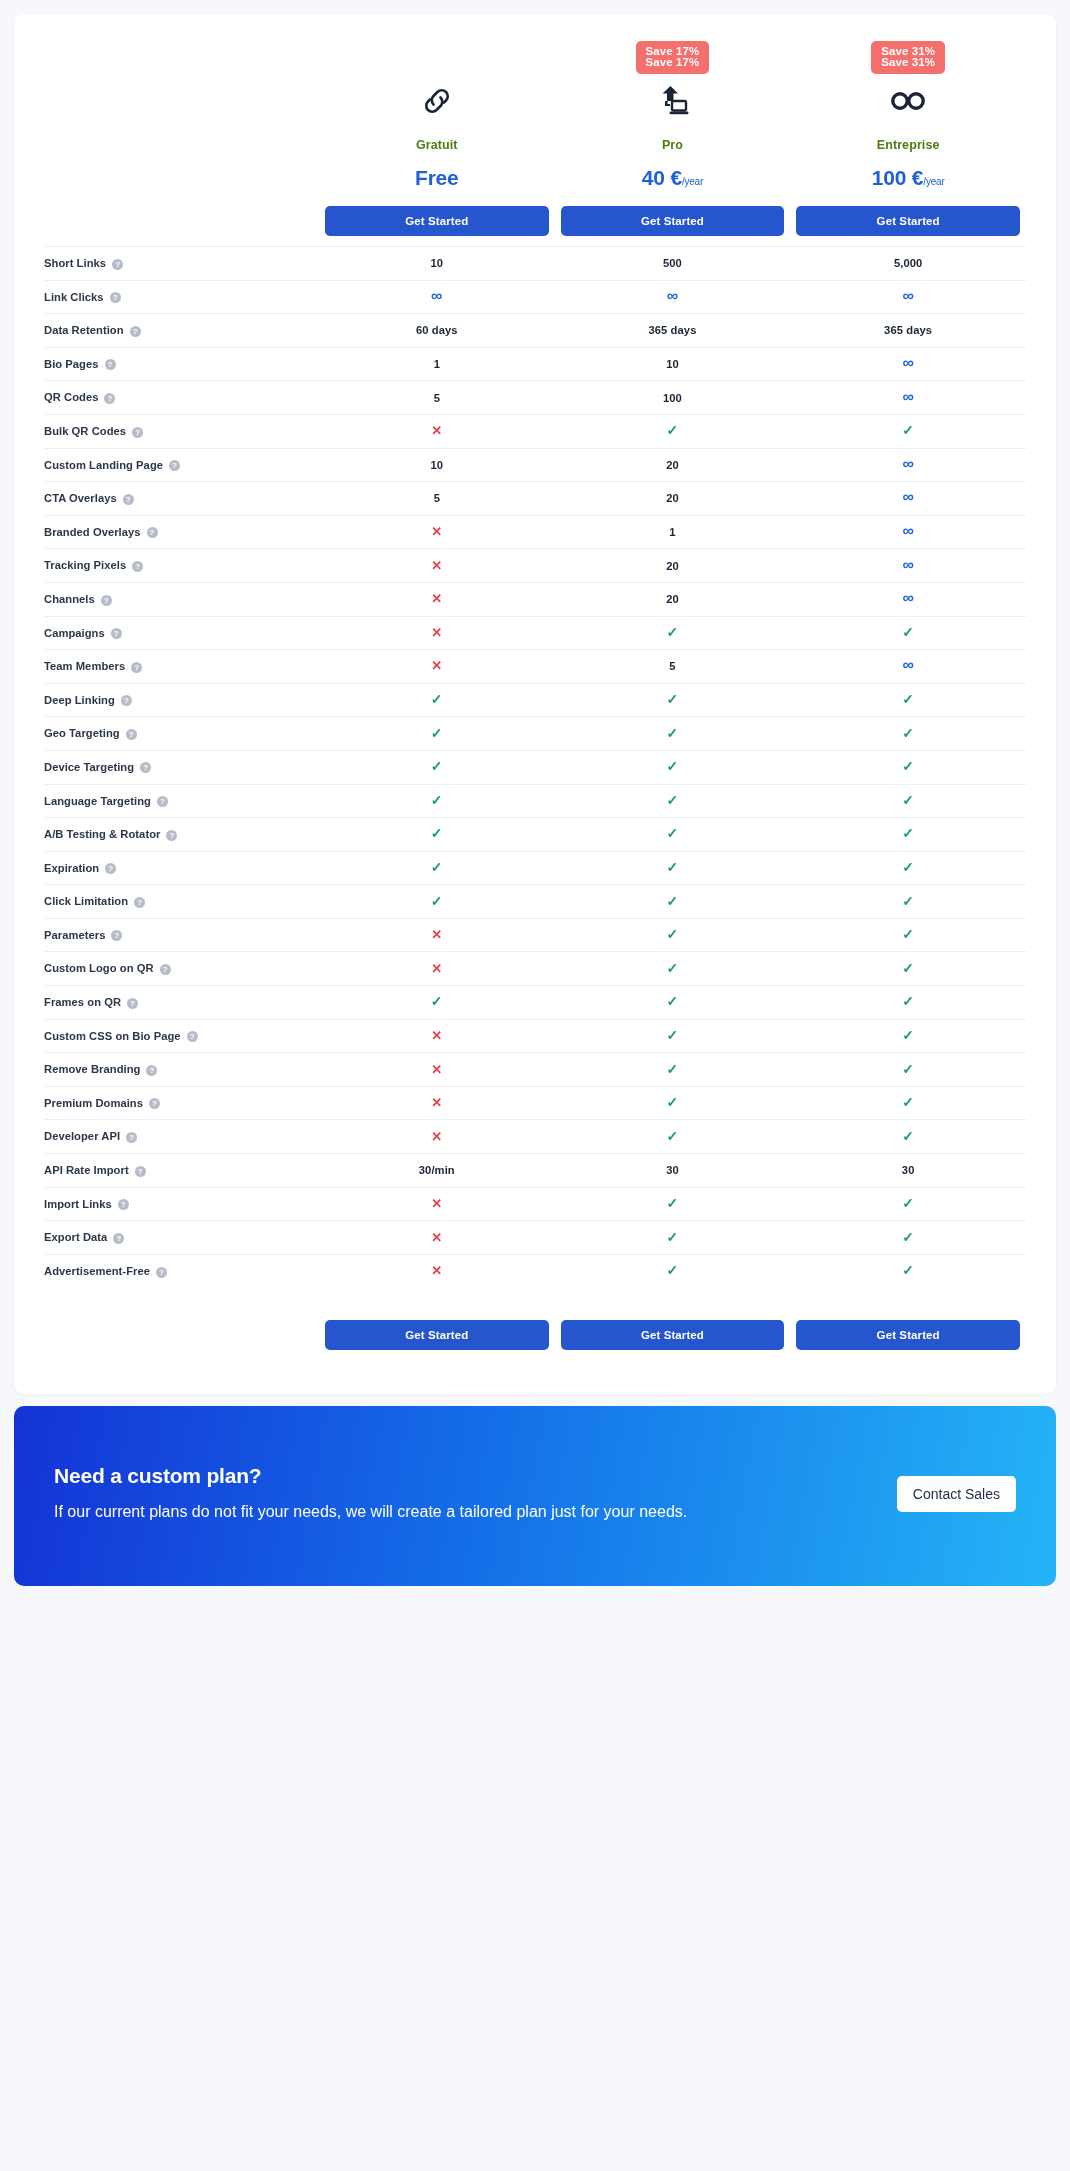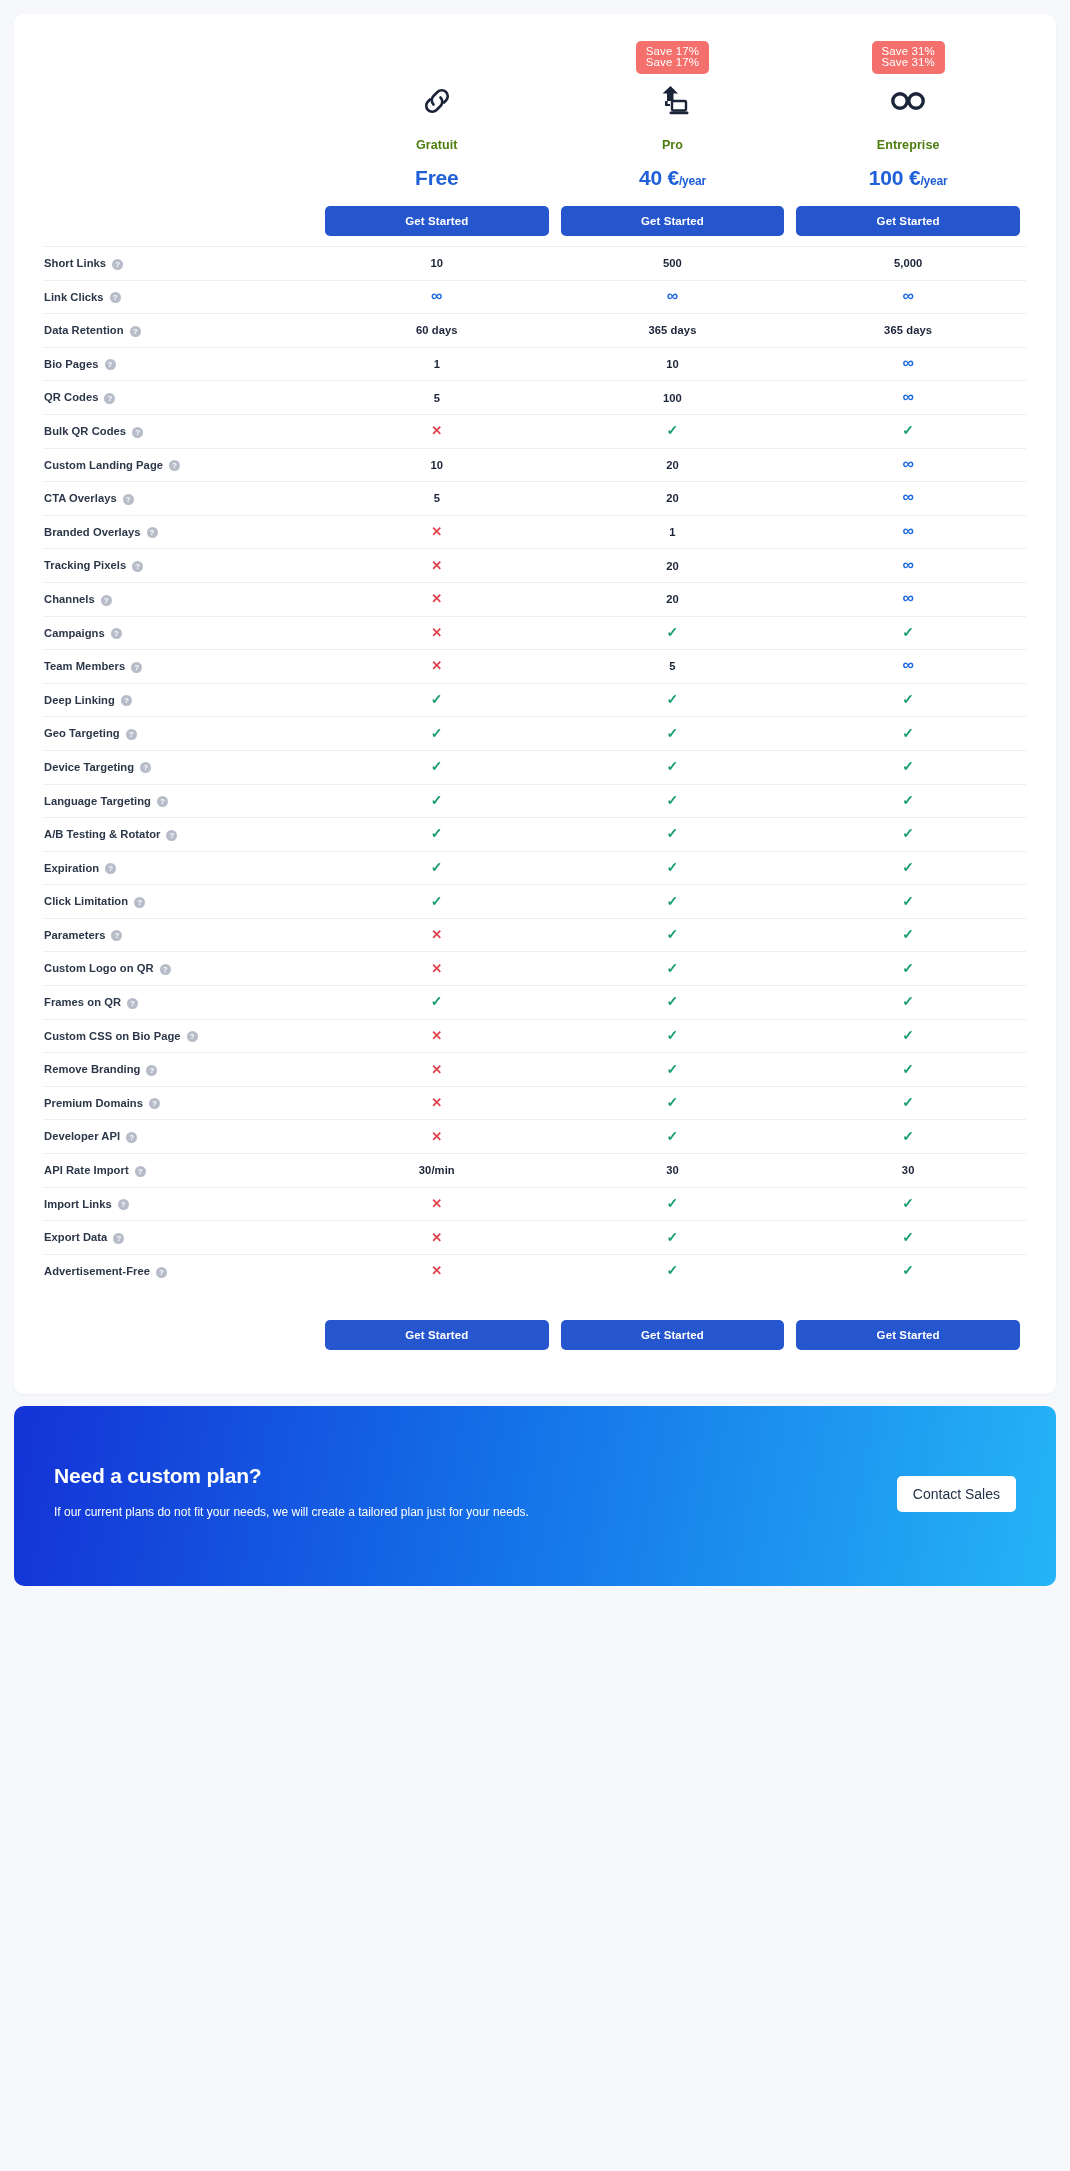--- a/index.html
+++ b/index.html
@@ -43,21 +43,21 @@
     height: 200px;
   }
 
   .badge-slot { height: 34px; display: flex; align-items: center; justify-content: center; }
 
   .save-badge {
     display: inline-block;
     background: #f4706d;
     color: #ffffff;
     font-size: 11.5px;
-    font-weight: normal;
+    font-weight: bold;
     line-height: 11.5px;
     letter-spacing: 0.1px;
     padding: 5px 10px 5px 10px;
     border-radius: 5px;
     text-align: left;
     white-space: nowrap;
   }
   .save-badge span { display: block; }
 
   .plan-icon {
@@ -79,22 +79,22 @@
 
   .plan-price {
     font-size: 21px;
     font-weight: bold;
     color: #1f5fd8;
     margin-top: 14px;
     letter-spacing: -0.2px;
     white-space: nowrap;
   }
   .plan-price .per {
-    font-size: 12px;
-    font-weight: bold;
+    font-size: 10px;
+    font-weight: normal;
   }
 
   .get-started {
     display: block;
     width: 100%;
     margin-top: 16px;
     background: #2556ce;
     color: #ffffff;
     border: none;
     border-radius: 5px;
@@ -176,21 +176,21 @@
   }
   .cta-text { max-width: 640px; }
   .cta-title {
     color: #ffffff;
     font-size: 21px;
     font-weight: bold;
     letter-spacing: -0.2px;
   }
   .cta-sub {
     color: #ffffff;
-    font-size: 12px;
+    font-size: 16px;
     line-height: 24px;
     margin-top: 12px;
     font-weight: normal;
   }
   .contact-sales {
     background: #ffffff;
     color: #23324a;
     border: none;
     border-radius: 5px;
     font-family: "Liberation Sans", sans-serif;

